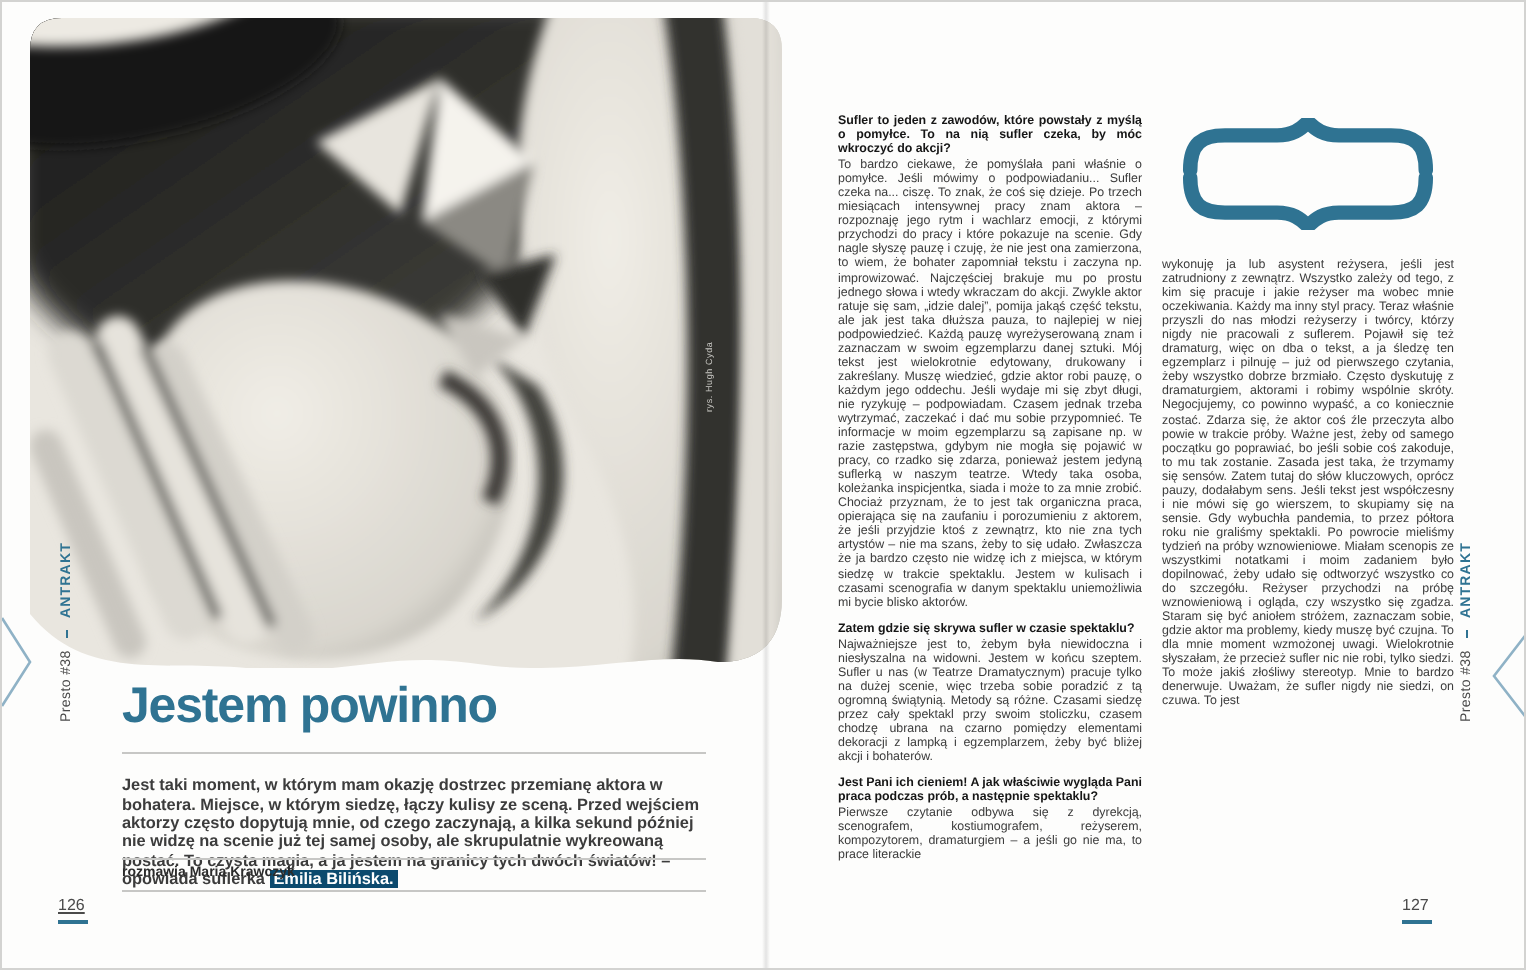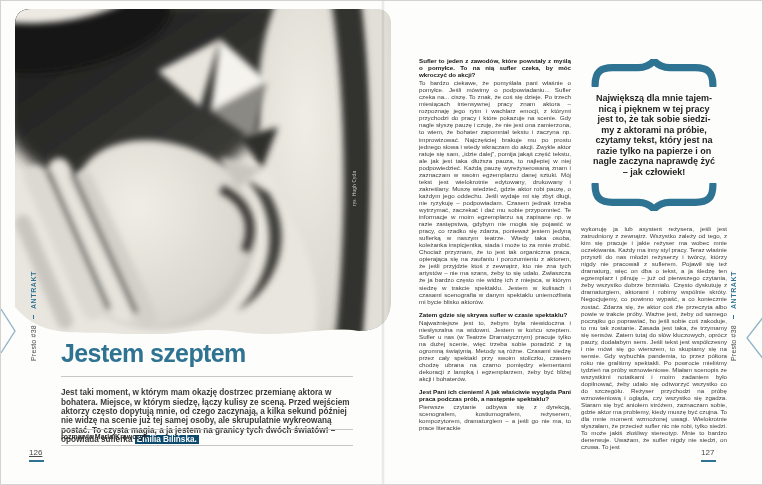--- a/index.html
+++ b/index.html
@@ -118,21 +118,21 @@
   <div class="sidebar sidebar-left">
     <span class="mag">Presto #38</span>
     <span class="sep"></span>
     <span class="sec">ANTRAKT</span>
   </div>
 
   <svg class="chevron chevron-left" width="18" height="48" viewBox="0 0 18 48">
       <polyline points="0,2 14,24 0,46" fill="none" stroke="#8fb2c6" stroke-width="1.3"></polyline>
     </svg>
 
-  <div class="title">Jestem szeptem</div>
+  <div class="title">Jestem powinno</div>
   <div class="rule rule-1"></div>
   <p class="intro"><span>Jest taki moment, w którym mam okazję dostrzec przemianę aktora w bohatera. Miejsce, w którym siedzę, łączy kulisy ze sceną. Przed wejściem aktorzy często dopytują mnie, od czego zaczynają, a kilka sekund później nie widzę na scenie już tej samej osoby, ale skrupulatnie wykreowaną postać. To czysta magia, a ja jestem na granicy tych dwóch światów! – opowiada suflerka</span>
     <span class="hl">Emilia Bilińska.</span></p>
   <div class="rule rule-2"></div>
   <div class="byline">rozmawia Maria Krawczyk</div>
   <div class="rule rule-3"></div>
   <div class="pagenum pagenum-left">126</div>
   <div class="pagenum-bar pagenum-bar-left"></div>
 
   <div class="spine"></div>
@@ -144,28 +144,20 @@
     <p class="a">Najważniejsze jest to, żebym była niewidoczna i niesłyszalna na widowni. Jestem w końcu szeptem. Sufler u nas (w Teatrze Dramatycznym) pracuje tylko na dużej scenie, więc trzeba sobie poradzić z tą ogromną świątynią. Metody są różne. Czasami siedzę przez cały spektakl przy swoim stoliczku, czasem chodzę ubrana na czarno pomiędzy elementami dekoracji z lampką i egzemplarzem, żeby być bliżej akcji i bohaterów.</p>
     <p class="q">Jest Pani ich cieniem! A jak właściwie wygląda Pani praca podczas prób, a następnie spektaklu?</p>
     <p class="a a-last">Pierwsze czytanie odbywa się z dyrekcją, scenografem, kostiumografem, reżyserem, kompozytorem, dramaturgiem – a jeśli go nie ma, to prace literackie</p>
   </div>
 
   <div class="col col-2">
     <div class="quote-box">
       <svg class="quote-brace" width="128" height="28" viewBox="0 0 130 29">
         <path d="M4,27 C4,13 10,9 22,9 L49,9 C57,9 61,6 65,2 C69,6 73,9 81,9 L108,9 C120,9 126,13 126,27" fill="none" stroke="#2f7392" stroke-width="7.5" stroke-linecap="round" stroke-linejoin="round"></path>
       </svg>
-      <div class="quote-text">Największą dla mnie tajem-
-nicą i pięknem w tej pracy
-jest to, że tak sobie siedzi-
-my z aktorami na próbie,
-czytamy tekst, który jest na
-razie tylko na papierze i on
-nagle zaczyna naprawdę żyć
-– jak człowiek!</div>
       <svg class="quote-brace" width="128" height="28" viewBox="0 0 130 29">
         <path d="M4,2 C4,16 10,20 22,20 L49,20 C57,20 61,23 65,27 C69,23 73,20 81,20 L108,20 C120,20 126,16 126,2" fill="none" stroke="#2f7392" stroke-width="7.5" stroke-linecap="round" stroke-linejoin="round"></path>
       </svg>
     </div>
     <p class="a a-last">wykonuję ja lub asystent reżysera, jeśli jest zatrudniony z zewnątrz. Wszystko zależy od tego, z kim się pracuje i jakie reżyser ma wobec mnie oczekiwania. Każdy ma inny styl pracy. Teraz właśnie przyszli do nas młodzi reżyserzy i twórcy, którzy nigdy nie pracowali z suflerem. Pojawił się też dramaturg, więc on dba o tekst, a ja śledzę ten egzemplarz i pilnuję – już od pierwszego czytania, żeby wszystko dobrze brzmiało. Często dyskutuję z dramaturgiem, aktorami i robimy wspólnie skróty. Negocjujemy, co powinno wypaść, a co koniecznie zostać. Zdarza się, że aktor coś źle przeczyta albo powie w trakcie próby. Ważne jest, żeby od samego początku go poprawiać, bo jeśli sobie coś zakoduje, to mu tak zostanie. Zasada jest taka, że trzymamy się sensów. Zatem tutaj do słów kluczowych, oprócz pauzy, dodałabym sens. Jeśli tekst jest współczesny i nie mówi się go wierszem, to skupiamy się na sensie. Gdy wybuchła pandemia, to przez półtora roku nie graliśmy spektakli. Po powrocie mieliśmy tydzień na próby wznowieniowe. Miałam scenopis ze wszystkimi notatkami i moim zadaniem było dopilnować, żeby udało się odtworzyć wszystko co do szczegółu. Reżyser przychodzi na próbę wznowieniową i ogląda, czy wszystko się zgadza. Staram się być aniołem stróżem, zaznaczam sobie, gdzie aktor ma problemy, kiedy muszę być czujna. To dla mnie moment wzmożonej uwagi. Wielokrotnie słyszałam, że przecież sufler nic nie robi, tylko siedzi. To może jakiś złośliwy stereotyp. Mnie to bardzo denerwuje. Uważam, że sufler nigdy nie siedzi, on czuwa. To jest</p>
   </div>
 
   <div class="sidebar sidebar-right">
     <span class="mag">Presto #38</span>
     <span class="sep"></span>

